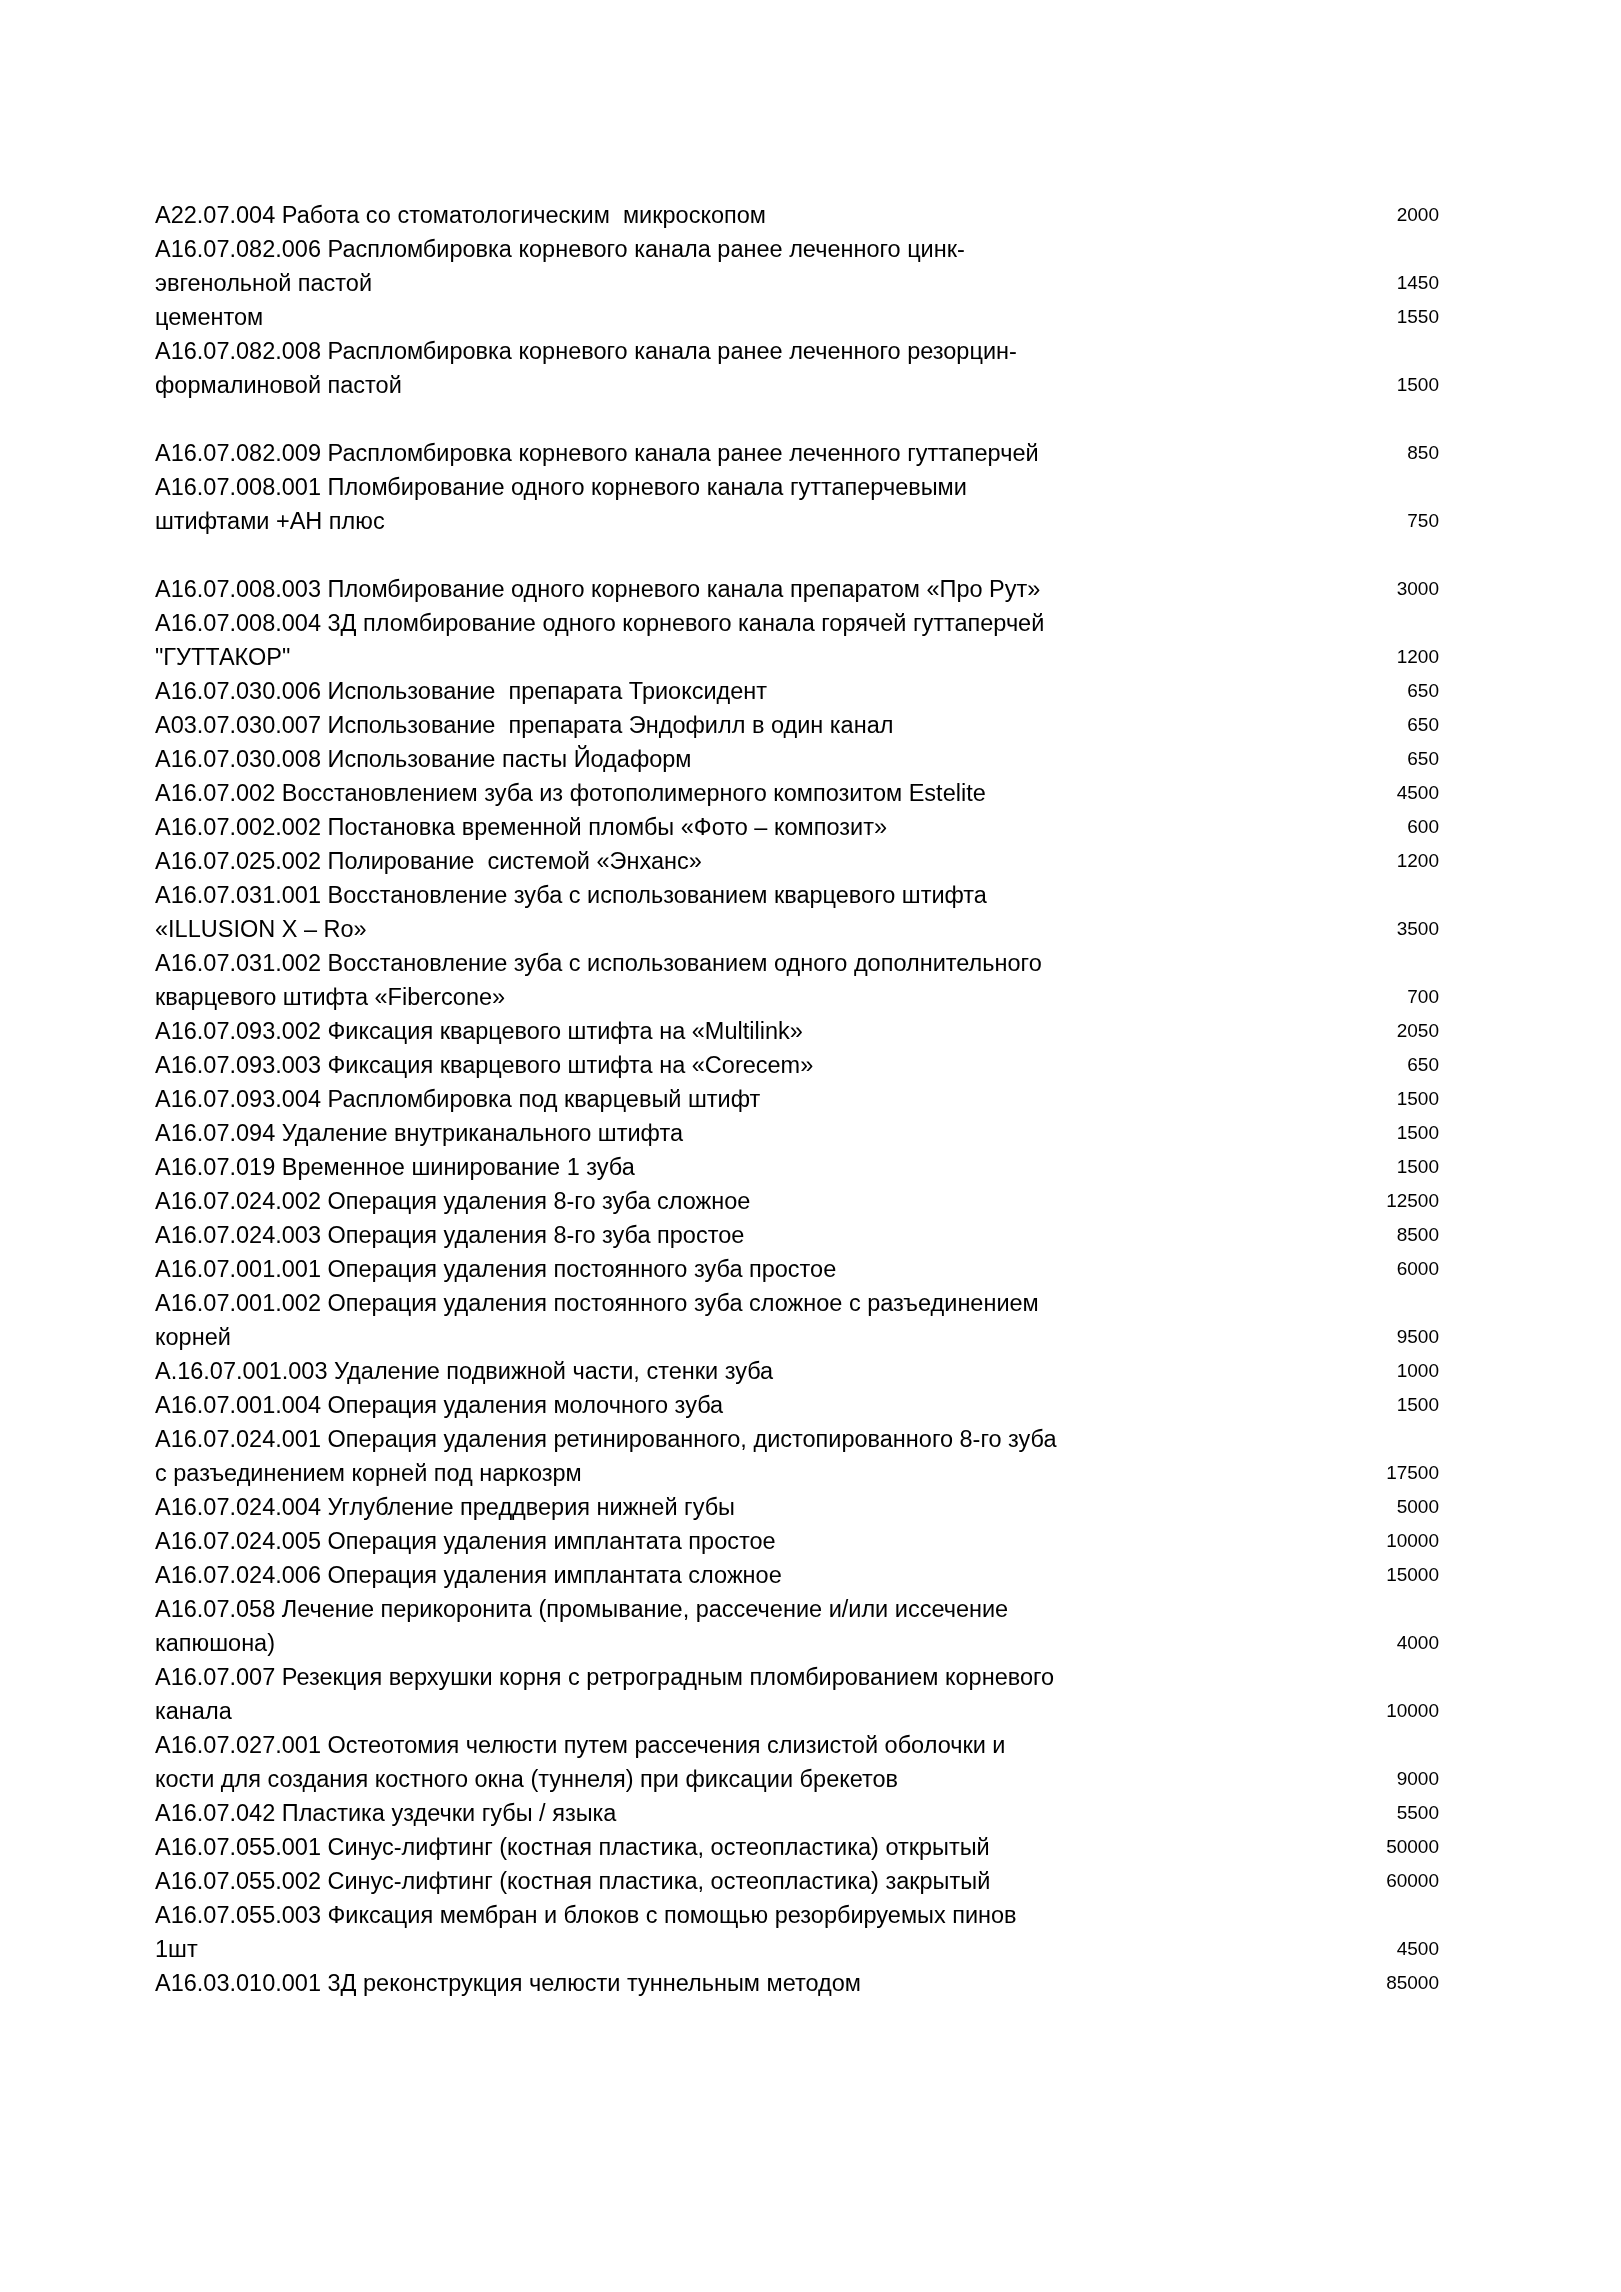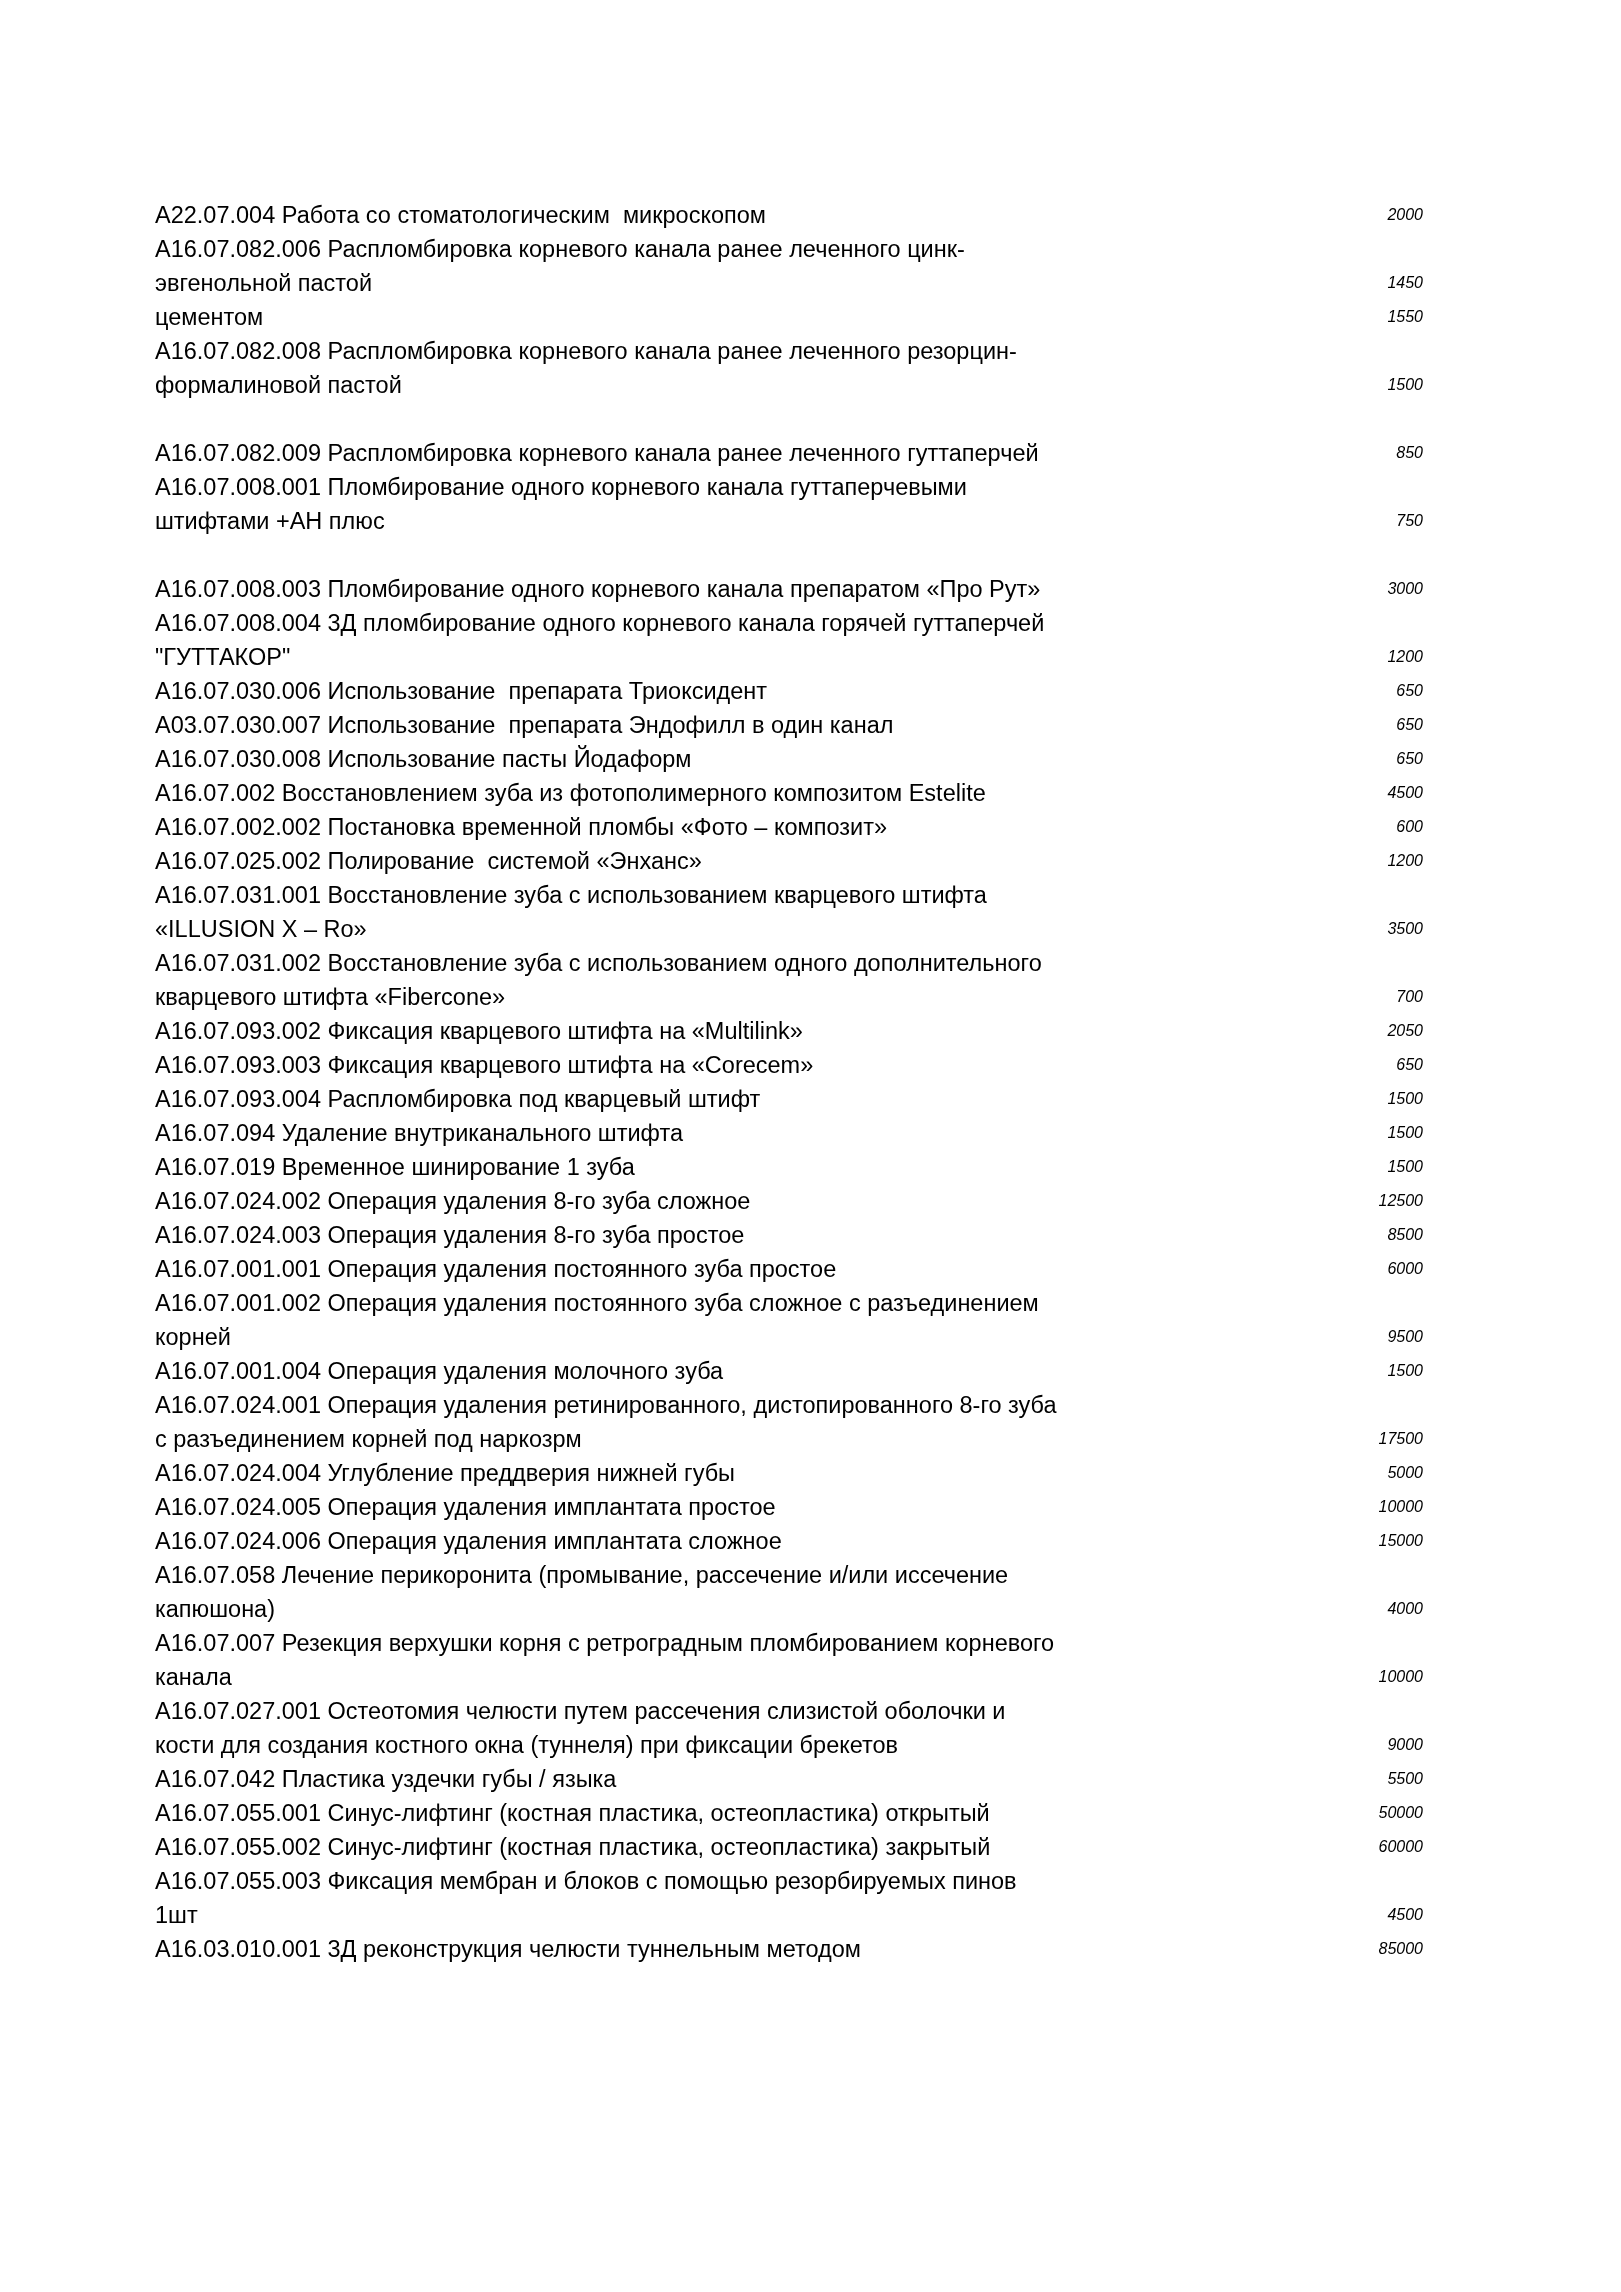--- a/index.html
+++ b/index.html
@@ -30,27 +30,26 @@
     line-height: 34px;
     height: 34px;
     white-space: pre;
     position: relative;
   }
   .line.last {
     padding-right: 118px;
   }
   .price {
     position: absolute;
-    right: 16px;
+    right: 0;
     top: 0;
-    font-size: 16px;
+    font-size: 19px;
     line-height: 34px;
     text-align: right;
     white-space: pre;
-    font-style: italic;
   }
   .spacer {
     height: 34px;
   }
 </style>
 </head>
 <body>
 
 <div id="page">
     <div class="entry">
@@ -131,20 +130,23 @@
       <div class="line last"><span>А16.07.024.003 Операция удаления 8-го зуба простое</span><span class="price">8500</span></div>
     </div>
     <div class="entry">
       <div class="line last"><span>А16.07.001.001 Операция удаления постоянного зуба простое</span><span class="price">6000</span></div>
     </div>
     <div class="entry">
       <div class="line"><span>А16.07.001.002 Операция удаления постоянного зуба сложное с разъединением</span></div>
       <div class="line last"><span>корней</span><span class="price">9500</span></div>
     </div>
     <div class="entry">
+      <div class="line last"><span>А.16.07.001.003 Удаление подвижной части, стенки зуба</span><span class="price">1000</span></div>
+    </div>
+    <div class="entry">
       <div class="line last"><span>А16.07.001.004 Операция удаления молочного зуба</span><span class="price">1500</span></div>
     </div>
     <div class="entry">
       <div class="line"><span>А16.07.024.001 Операция удаления ретинированного, дистопированного 8-го зуба</span></div>
       <div class="line last"><span>с разъединением корней под наркозрм</span><span class="price">17500</span></div>
     </div>
     <div class="entry">
       <div class="line last"><span>А16.07.024.004 Углубление преддверия нижней губы</span><span class="price">5000</span></div>
     </div>
     <div class="entry">

